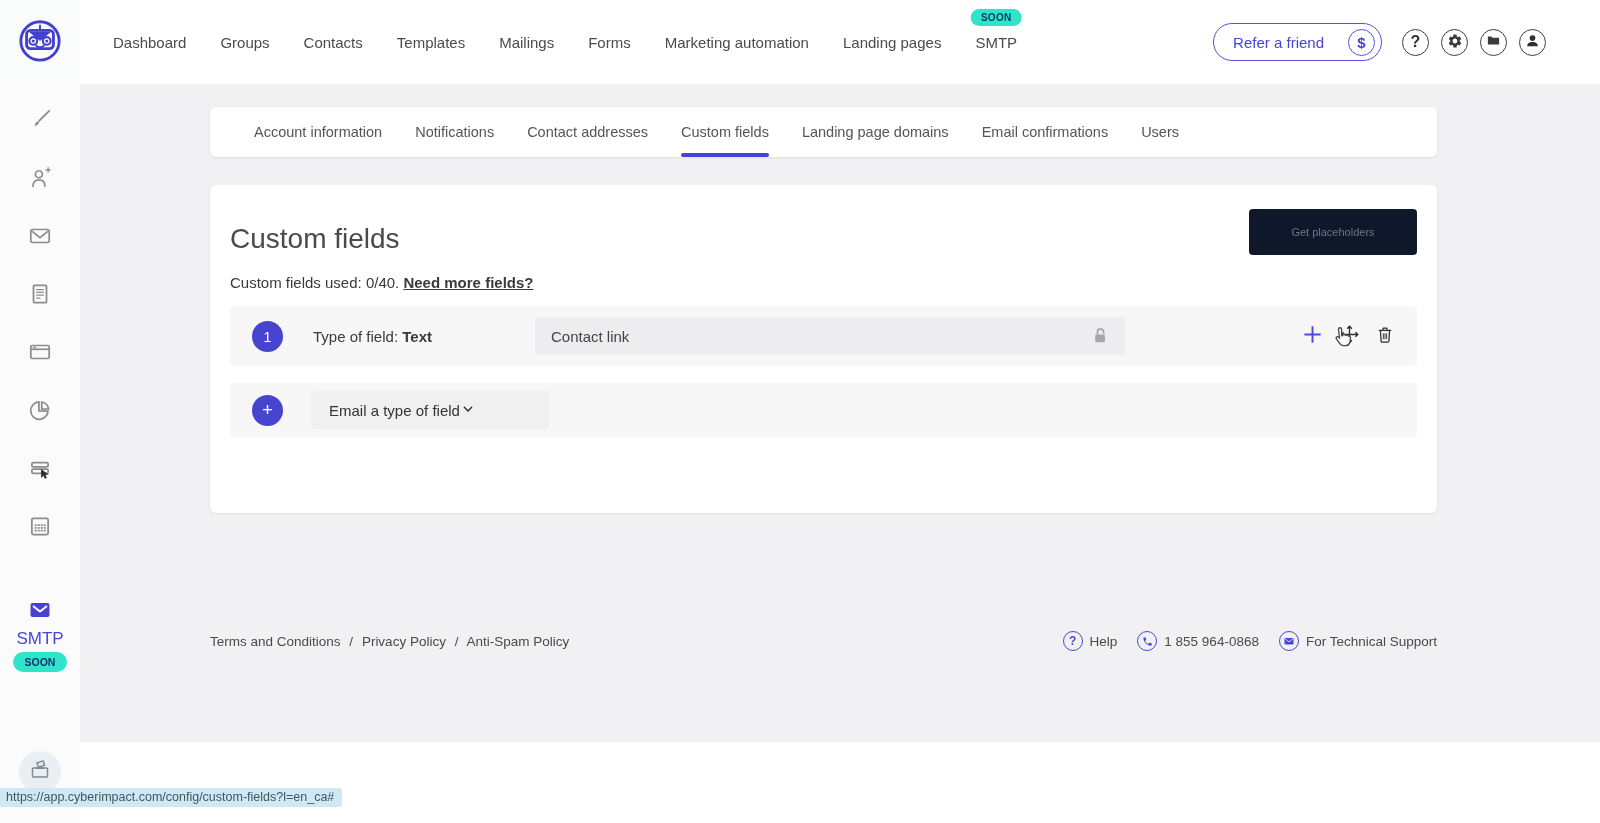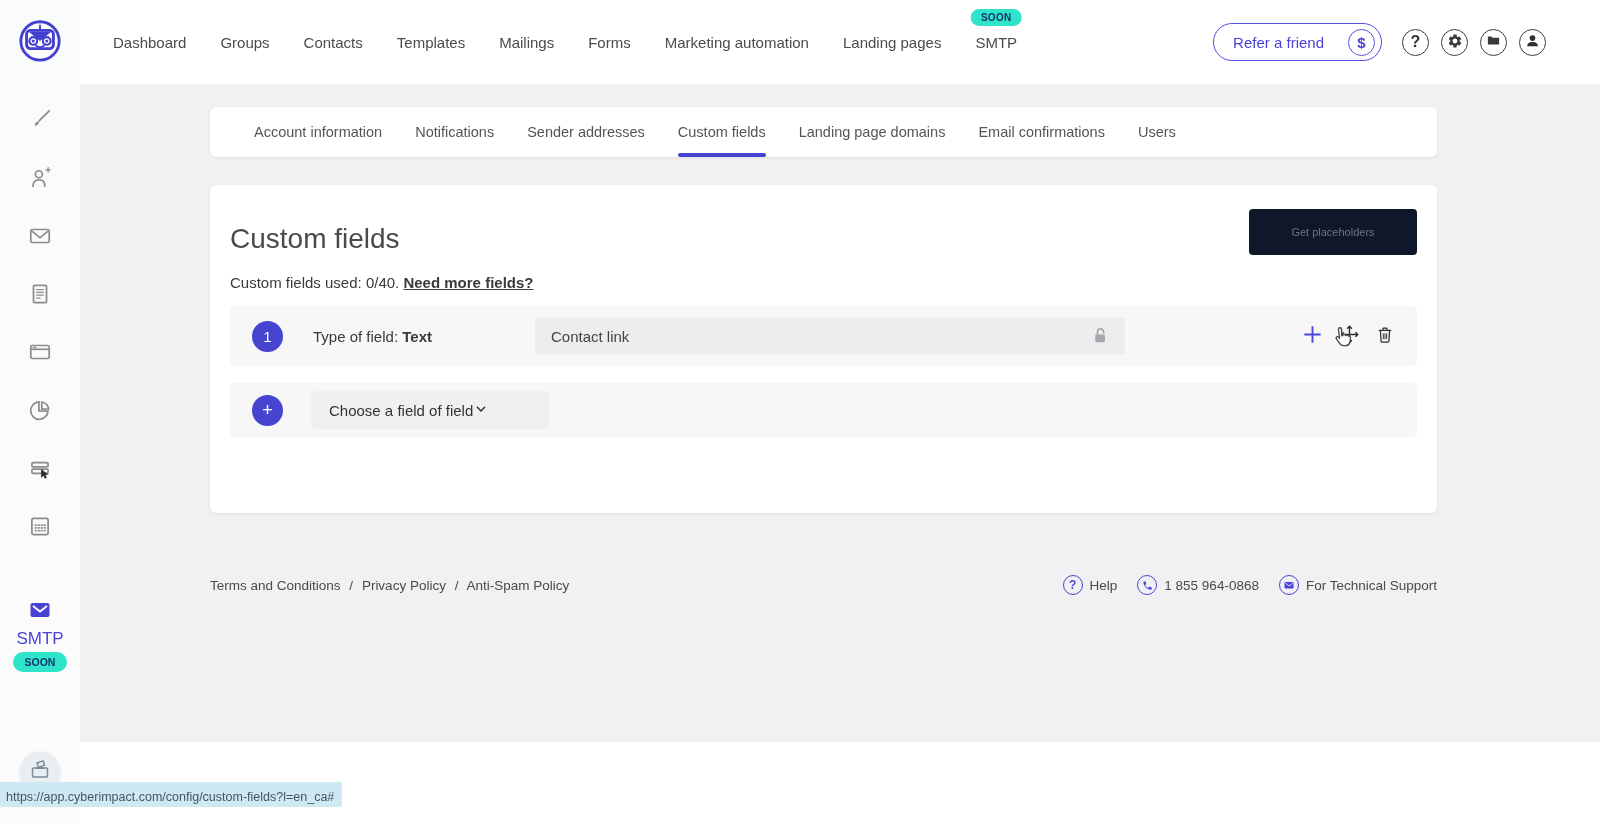--- a/index.html
+++ b/index.html
@@ -85,34 +85,34 @@
     display:flex; align-items:center; padding:0 22px; }
   .add-circle { width:31px; height:31px; border-radius:50%; background:#4744cf; color:#fff;
     display:flex; align-items:center; justify-content:center; font-size:18px; cursor:pointer;
     border:none; flex:0 0 31px; }
   .type-select { margin-left:28px; width:238px; height:38px; background:#f0f0f1;
     border-radius:4px; display:flex; align-items:center; padding:0 14px 0 18px;
     font-size:15px; color:#333; cursor:pointer; }
   .type-select svg { margin-left:auto; }
 
   
-  .footer-row { margin-top:62px; display:flex; justify-content:space-between;
+  .footer-row { margin-top:118px; display:flex; justify-content:space-between;
     align-items:center; font-size:13.5px; color:#4a4a4a; }
   .legal a { color:#4a4a4a; text-decoration:none; cursor:pointer; }
   .legal .sep { margin:0 5px; }
   .footer-right { display:flex; align-items:center; gap:20px; }
   .f-item { display:flex; align-items:center; gap:7px; cursor:pointer; }
   .f-circle { width:20px; height:20px; border:1.6px solid #4946d6; border-radius:50%;
     color:#4946d6; display:flex; align-items:center; justify-content:center;
     font-size:12px; font-weight:bold; }
 
   
   .cursor-hand { position:absolute; left:1328px; top:324px; z-index:30; pointer-events:none; }
   .statusbar { position:absolute; left:0; bottom:16px; background:#cfe9f4; color:#44555e;
-    font-size:12.5px; padding:8px 8px 3px 6px; border-radius:0 2px 2px 0; z-index:40; }
+    font-size:12.5px; padding:2px 8px 3px 6px; border-radius:0 2px 2px 0; z-index:40; }
 </style>
 </head>
 <body>
 
 <div class="page">
   <div class="content-bg"></div>
 
   <header class="topbar">
     <div class="logo-box">
       <span>
@@ -280,21 +280,21 @@
         </svg>
       </span>
     </div>
   </aside>
 
   <main class="content">
 
     <div class="tabs-card">
       <div class="tab">Account information</div>
       <div class="tab">Notifications</div>
-      <div class="tab">Sender addresses</div>
+      <div class="tab">Contact addresses</div>
       <div class="tab active">Custom fields</div>
       <div class="tab">Landing page domains</div>
       <div class="tab">Email confirmations</div>
       <div class="tab">Users</div>
     </div>
 
     <section class="main-card">
       <div class="card-head">
         <h2 class="card-title">Custom fields</h2>
         <button class="gp-btn">Get placeholders</button>
@@ -344,21 +344,21 @@
                 <path d="M10 10v7M12 10v7M14 10v7" stroke-width="1.1"></path>
               </svg>
             </span>
           </button>
         </div>
       </div>
 
       <div class="add-row">
         <button class="add-circle">+</button>
         <div class="type-select">
-          <span>Choose a field of field</span>
+          <span>Email a type of field</span>
           <span>
             <svg viewBox="0 0 24 24" width="16" height="16" fill="none" stroke="#2f2f2f" stroke-width="2.2" stroke-linecap="round">
                 <path d="M6.5 9.5 12 15l5.5-5.5"></path>
               </svg>
           </span>
         </div>
       </div>
     </section>
 
     <div class="footer-row">

